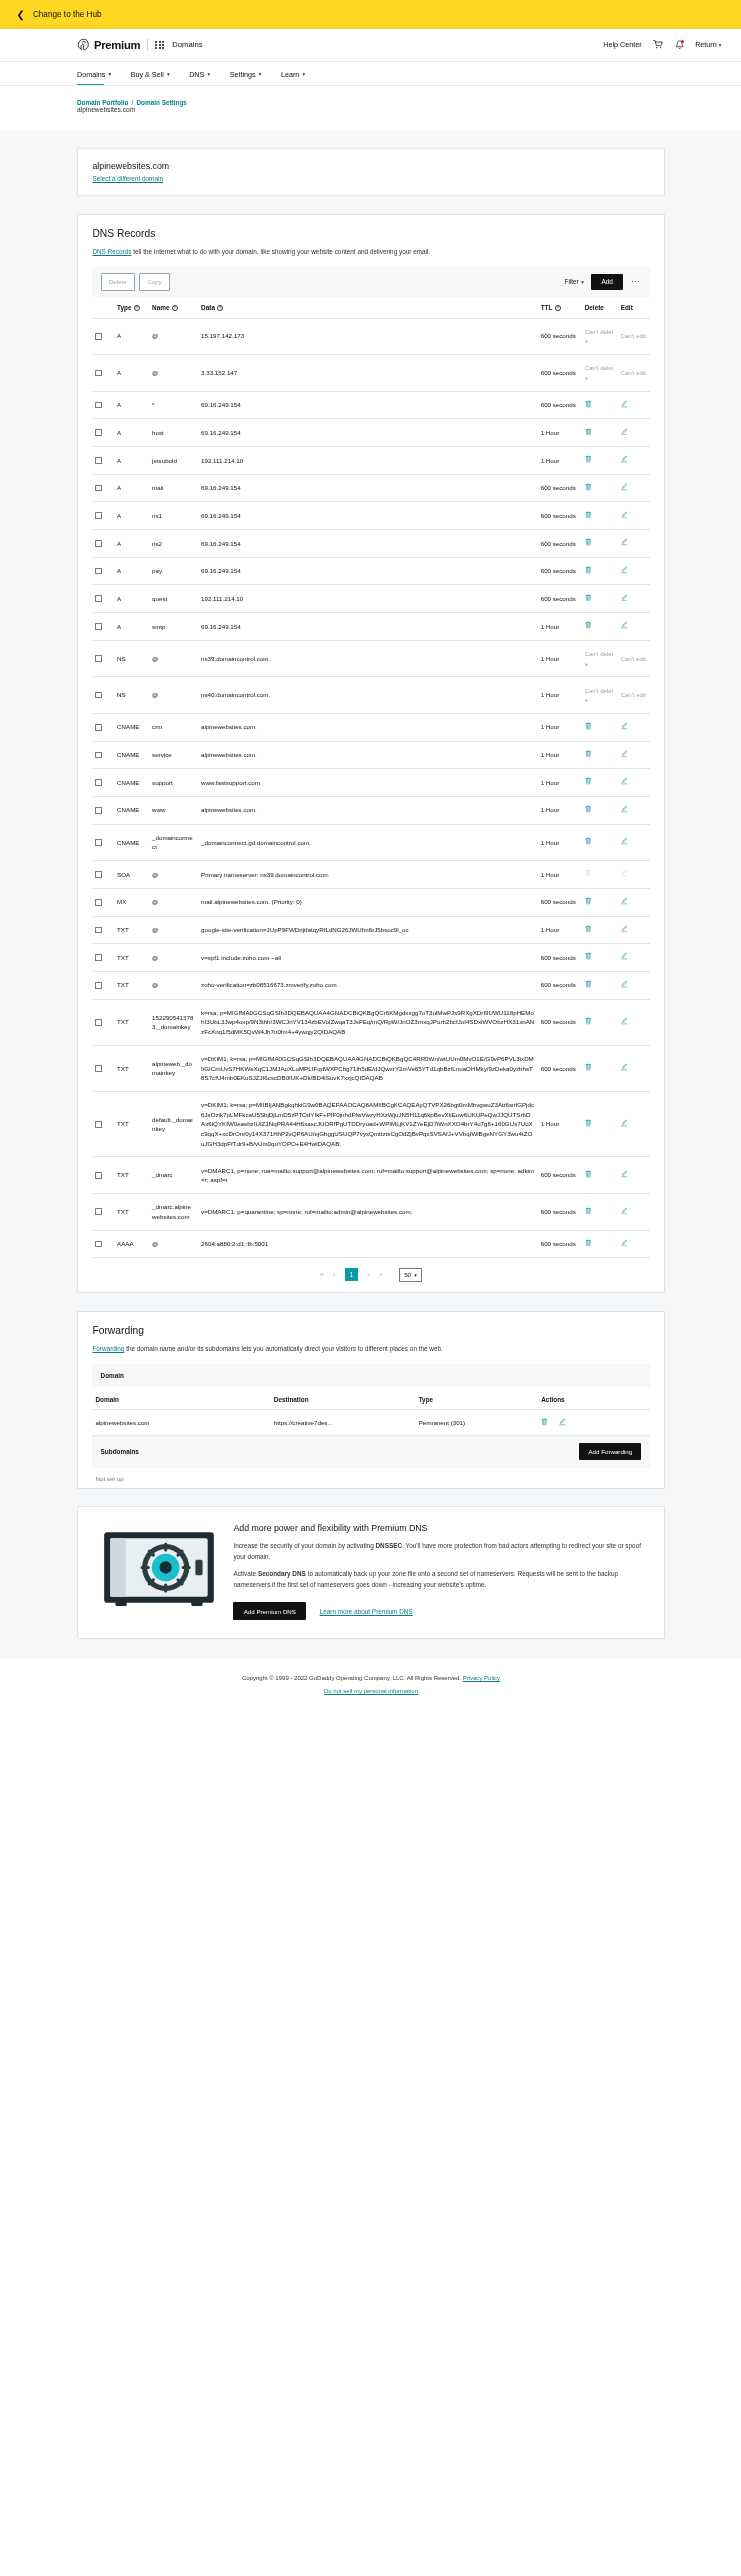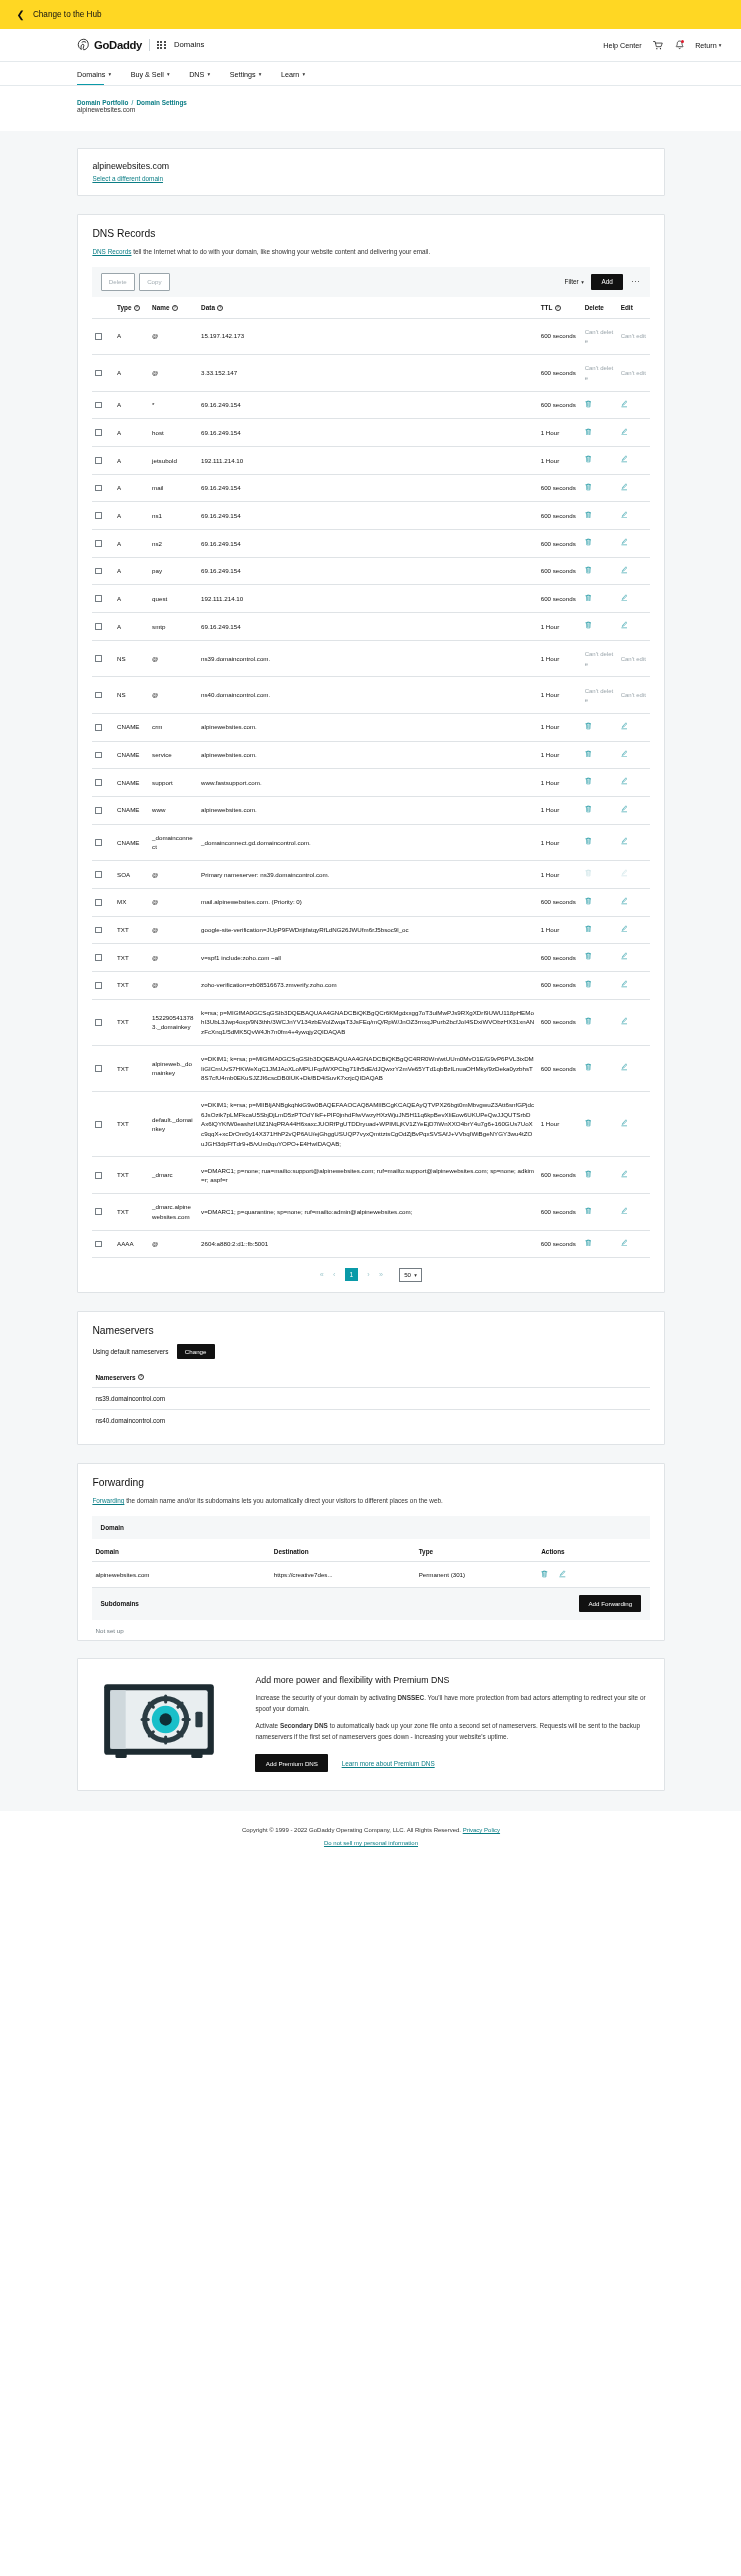--- a/index.html
+++ b/index.html
@@ -38,21 +38,21 @@
   }
   .brand-wrap { display: flex; align-items: center; gap: 7.2px; }
   .gd-logo { display: flex; align-items: center; gap: 3.6px; }
   .gd-mark { width: 13.4px; height: 13.4px; }
   .gd-word { font-size: 11.3px; font-weight: bold; letter-spacing: -0.3px; color: #111; }
   .vrule { width: 0.5px; height: 11.3px; background: #c9d1d6; }
   .grid-dots { display: grid; grid-template-columns: repeat(3, 2.1px); gap: 1.3px; }
   .grid-dots i { width: 2.1px; height: 2.1px; background: #111; border-radius: 50%; display: block; }
   .domains-word { font-size: 7.7px; color: #111; margin-left: 1px; }
 
-  .header-right { margin-left: auto; display: flex; align-items: flex-end; gap: 11.3px; }
+  .header-right { margin-left: auto; display: flex; align-items: center; gap: 11.3px; }
   .header-right .hr-item { font-size: 7.2px; color: #111; display: flex; align-items: center; gap: 2.1px; }
   .bell-wrap { position: relative; display: inline-block; }
   .bell-dot { position: absolute; top: -0.5px; right: -0.5px; width: 3.6px; height: 3.6px; border-radius: 50%; background: #e01b2e; }
   .caret { font-size: 5.2px; color: #333; }
 
   
   .subnav {
     height: 24px;
     background: #fff;
     display: flex;
@@ -192,21 +192,21 @@
   table.fwd th { text-align: left; font-size: 6.4px; font-weight: bold; padding: 8.2px 3.1px 6.2px 3.1px; border-bottom: 0.5px solid #dfe3e6; }
   table.fwd td { font-size: 6.2px; padding: 8.2px 3.1px; border-bottom: 0.5px solid #dfe3e6; color: #111; }
   .fwd-foot {
     background: #f5f7f8; padding: 7.2px 8.2px;
     display: flex; align-items: center;
   }
   .fwd-foot .lbl { font-size: 6.4px; font-weight: bold; color: #111; }
   .not-setup { font-size: 6.2px; color: #6e7a80; padding: 7.2px 3.1px 2.1px 3.1px; }
 
   
-  .premium-inner { display: flex; gap: 29px; padding: 15.5px 14.4px 17.5px 14.4px; }
+  .premium-inner { display: flex; gap: 7px; padding: 15.5px 14.4px 17.5px 14.4px; }
   .safe-art { flex: 0 0 134px; display: flex; align-items: flex-start; justify-content: center; padding-top: 4.1px; }
   .premium-copy { flex: 1; }
   .premium-copy h3 { font-size: 8.8px; font-weight: 400; color: #111; margin-bottom: 8.2px; }
   .premium-copy p { font-size: 6.4px; color: #333; line-height: 1.65; margin-bottom: 7.2px; }
   .premium-copy b { font-weight: bold; }
   .premium-btns { display: flex; align-items: center; gap: 13.4px; margin-top: 11.3px; }
   .btn-outline-teal { color: #0a7d85; font-size: 6.4px; text-decoration: underline; }
 
   
   footer {
@@ -226,21 +226,21 @@
   <span>Change to the Hub</span>
 </div>
 
 <div class="main-header">
   <div class="brand-wrap">
     <a class="gd-logo">
       <svg class="gd-mark" viewBox="0 0 32 32">
         <path d="M16 3C9 3 3 8.4 3 15.6c0 5.2 3.1 9.6 7.5 11.6-.6-1.6-.9-3.3-.9-5 0-4.1 1.9-7.1 4.4-7.1 1.4 0 2.4 1 2.4 2.6 0 2.1-1.6 5-1.6 7.6 0 1.2.4 2.3 1.2 3 4.8-.4 8.9-4.1 10.4-8.6C28 15.2 26.6 3 16 3z" fill="none" stroke="#111" stroke-width="2"></path>
         <path d="M12 10c2.5-2 6.5-2 9 0" fill="none" stroke="#111" stroke-width="2" stroke-linecap="round"></path>
       </svg>
-      <span class="gd-word">GoDaddy</span>
+      <span class="gd-word">Premium</span>
     </a>
     <span class="vrule"></span>
     <span class="grid-dots">
       <i></i>
         <i></i>
         <i></i>
         <i></i>
         <i></i>
         <i></i>
         <i></i>
@@ -808,37 +808,20 @@
       <span class="pg-num">1</span>
       <span class="pg-arrow">›</span>
       <span class="pg-arrow">»</span>
       <span class="pg-select">
         <span>50</span>
         <span class="caret">▾</span>
       </span>
     </div>
   </div>
 
-  <div class="card">
-    <div class="sec-pad" style="padding-bottom:12.4px;">
-      <h2 class="sec-title">Nameservers</h2>
-      <div class="ns-status">
-        <span>Using default nameservers</span>
-        <button class="btn-black-sm">Change</button>
-      </div>
-      <div class="ns-head">
-        <span>Nameservers</span>
-        <span class="hdr-help">?</span>
-      </div>
-      <div id="ns-list">
-          <div class="ns-row-line">ns39.domaincontrol.com</div>
-          <div class="ns-row-line">ns40.domaincontrol.com</div>
-        </div>
-    </div>
-  </div>
 
   <div class="card">
     <div class="sec-pad" style="padding-bottom:0;">
       <h2 class="sec-title">Forwarding</h2>
       <p class="sec-desc">
         <a>Forwarding</a><span> the domain name and/or its subdomains lets you automatically direct your visitors to different places on the web.</span>
       </p>
       <div class="fwd-band">Domain</div>
       <table class="fwd">
         <colgroup>

